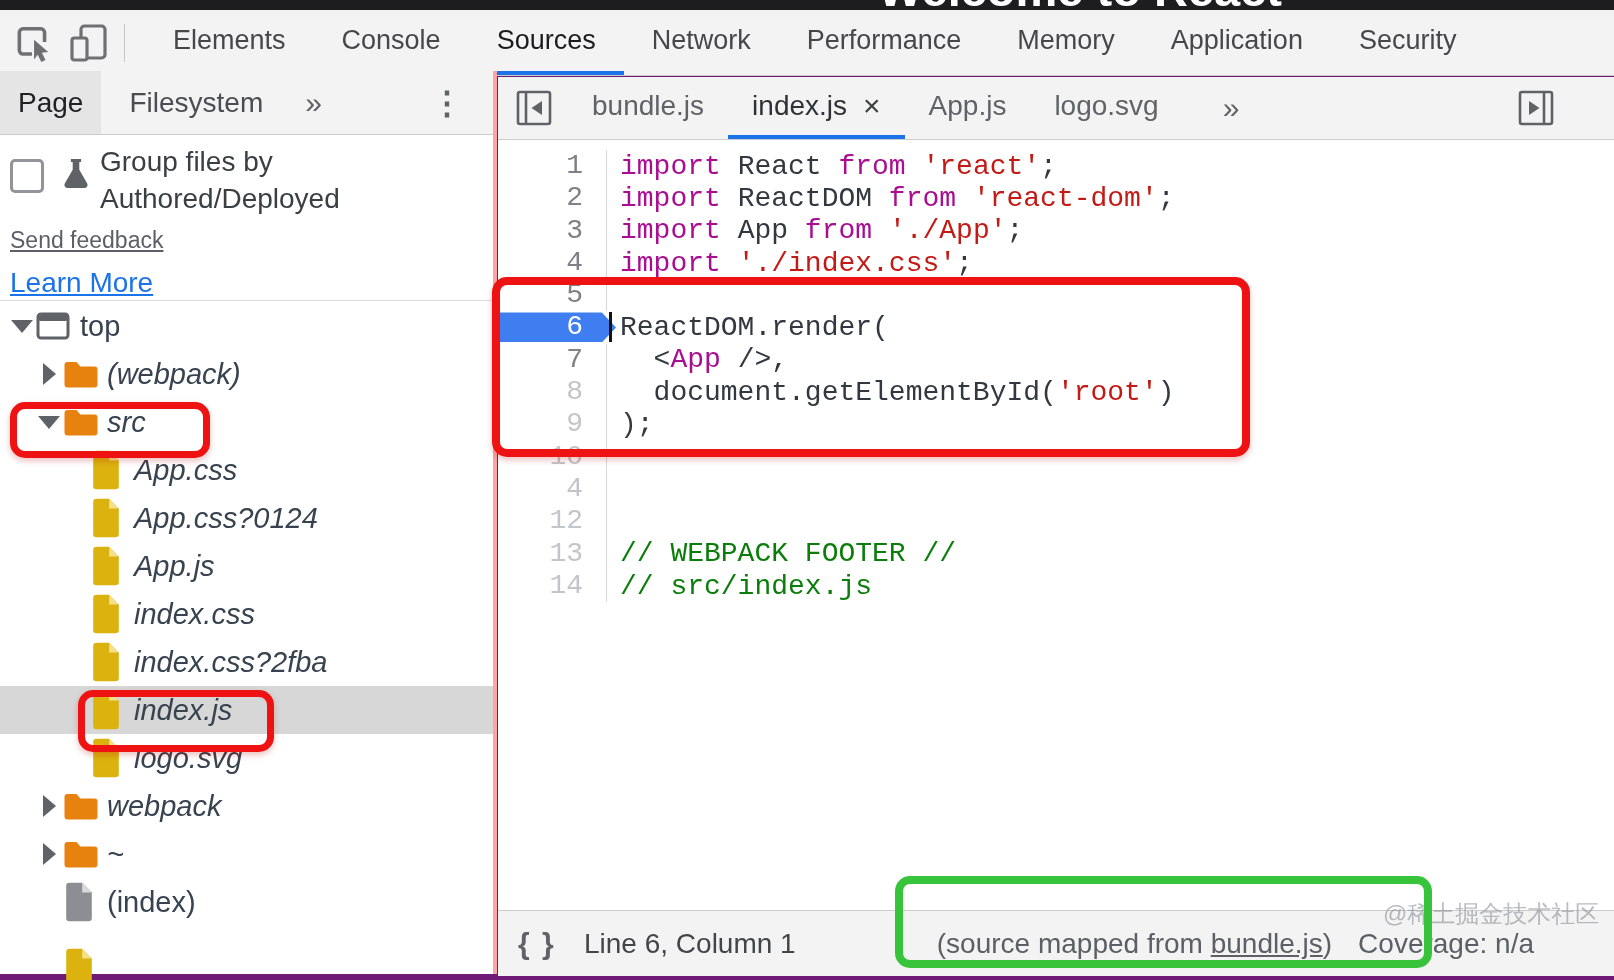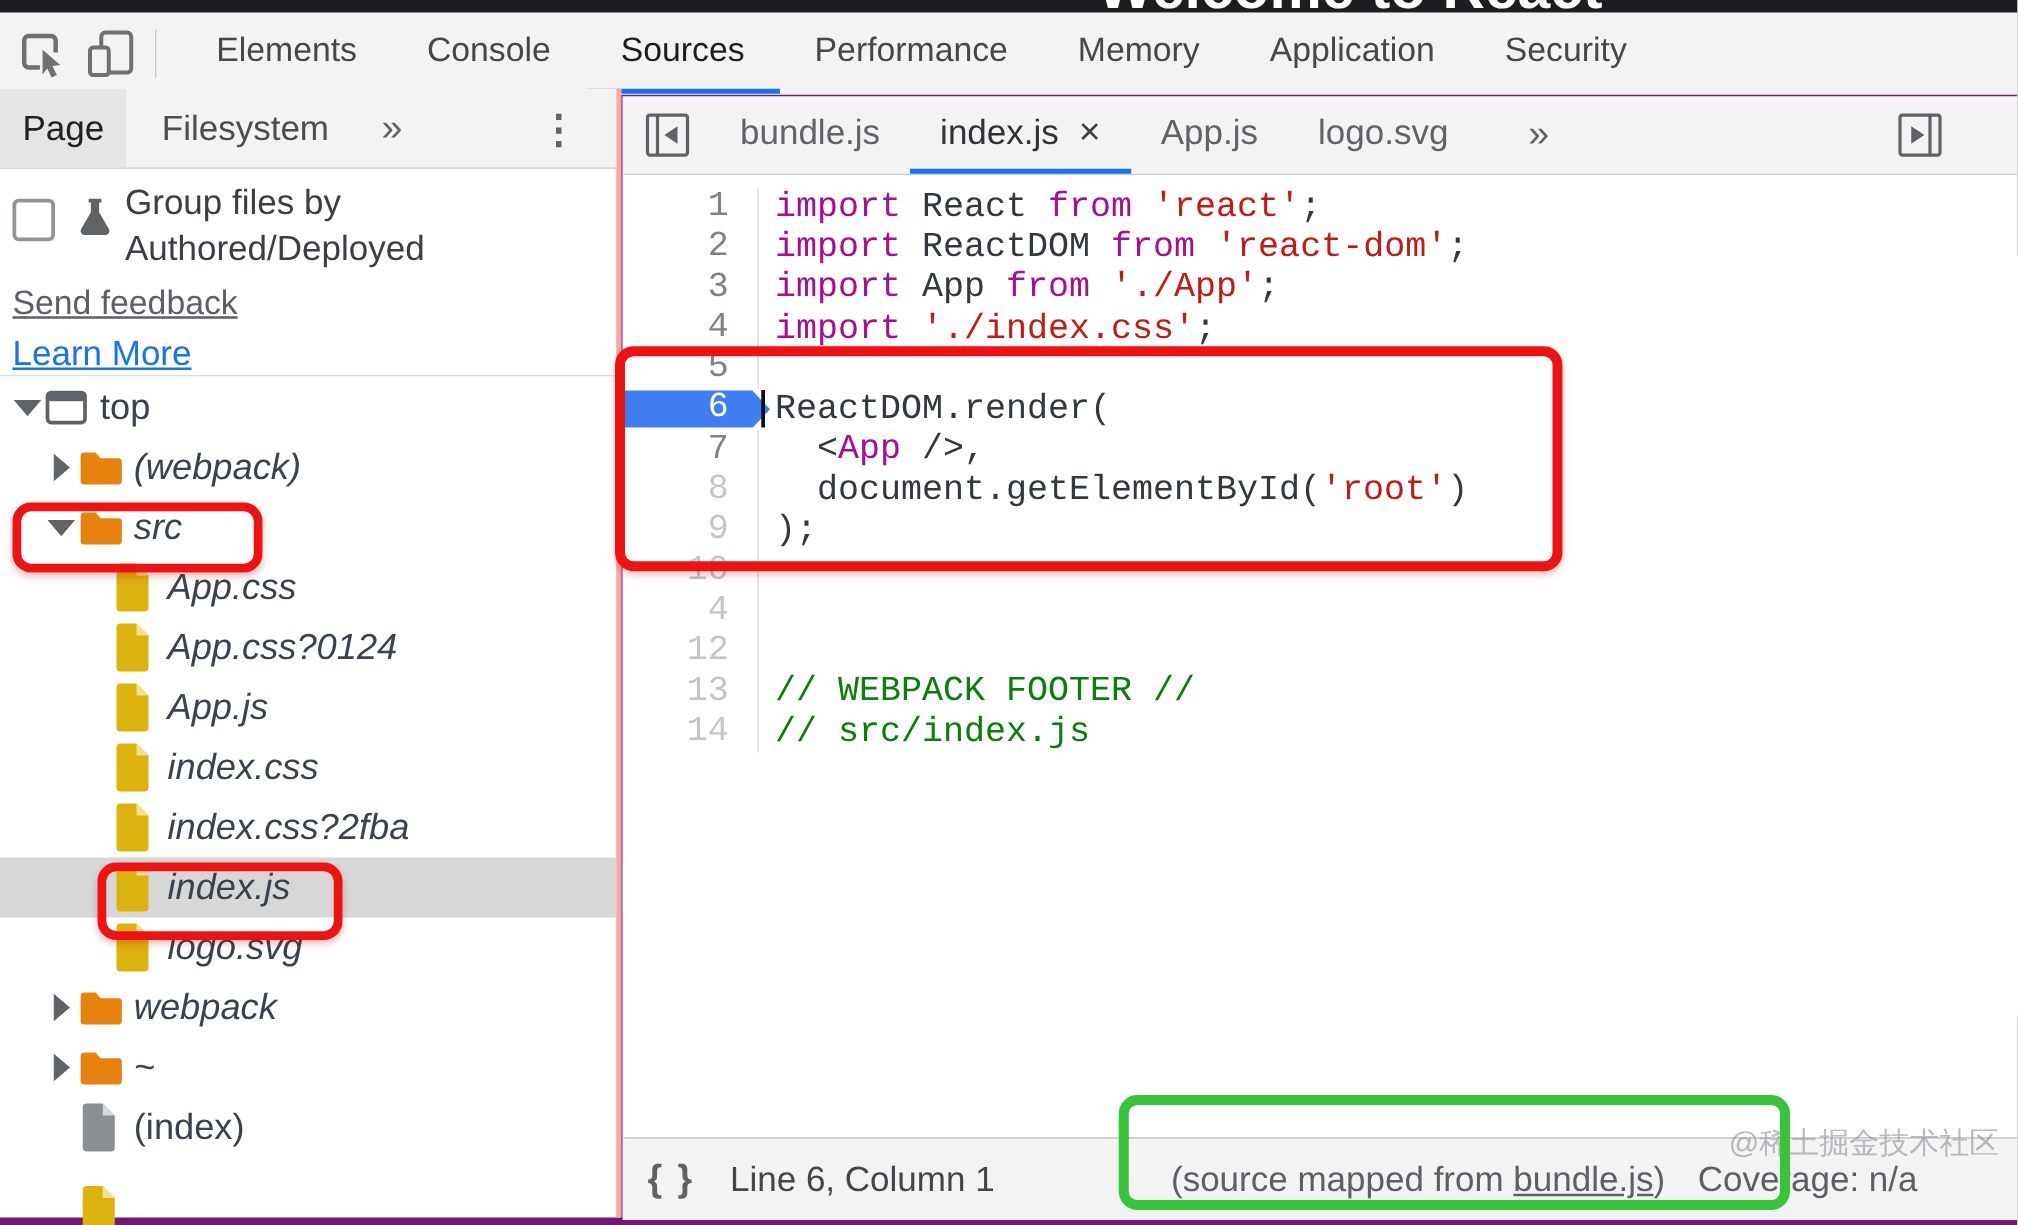--- a/index.html
+++ b/index.html
@@ -34,21 +34,21 @@
   .nav-tab.fs{padding:0 24px;margin-left:4px;}
   .nav-overflow{display:flex;align-items:center;font-size:30px;color:#5f6368;margin-left:18px;}
   .nav-menu{position:absolute;right:30px;top:0;height:100%;display:flex;align-items:center;
             font-size:32px;color:#5f6368;font-weight:bold;}
   .nav-body{position:relative;height:839px;}
 
   .group-row{position:absolute;left:10px;top:8px;display:flex;}
   .checkbox{width:28px;height:28px;border:3px solid #919498;border-radius:5px;background:#fff;margin-top:16px;flex:none;}
   .beaker{margin:12px 6px 0 14px;flex:none;}
   .group-label{font-size:28px;line-height:37px;color:#3a3f44;width:270px;}
-  .link-feedback{position:absolute;left:10px;top:92px;font-size:27px;color:#5c6066;text-decoration:underline;}
+  .link-feedback{position:absolute;left:10px;top:92px;font-size:23px;color:#5c6066;text-decoration:underline;}
   .link-learn{position:absolute;left:10px;top:132px;font-size:28px;color:var(--accent);text-decoration:underline;}
   .nav-divider{position:absolute;left:0;right:0;top:165px;border-top:1px solid #dcdcdc;}
 
   .tree{position:absolute;left:0;right:0;top:167px;}
   .tree-row{display:flex;align-items:center;height:48px;white-space:nowrap;}
   .tree-row.sel{background:#d7d7d7;}
   .arrow{width:28px;flex:none;display:flex;align-items:center;justify-content:center;}
   .arrow i{display:block;width:0;height:0;}
   .arrow.down i{border-left:11px solid transparent;border-right:11px solid transparent;border-top:13px solid #5f6368;}
   .arrow.right i{border-top:11px solid transparent;border-bottom:11px solid transparent;border-left:13px solid #5f6368;}
@@ -125,20 +125,21 @@
       <svg width="44" height="44" viewBox="0 0 44 44">
         <rect x="14" y="5" width="24" height="32" rx="3.5" fill="none" stroke="#6e7072" stroke-width="3.2"></rect>
         <rect x="5" y="17" width="15" height="22" rx="2.5" fill="#f3f3f3" stroke="#6e7072" stroke-width="3.2"></rect>
       </svg>
     </div>
     <div class="tb-sep"></div>
     <div class="main-tabs" id="main-tabs">
         <div class="main-tab">Elements</div>
         <div class="main-tab">Console</div>
         <div class="main-tab active">Sources</div>
+        <div class="main-tab">Network</div>
         <div class="main-tab">Performance</div>
         <div class="main-tab">Memory</div>
         <div class="main-tab">Application</div>
         <div class="main-tab">Security</div>
       </div>
   </div>
 
   <div id="navigator">
     <div class="nav-header">
       <div class="nav-tab active">Page</div>

